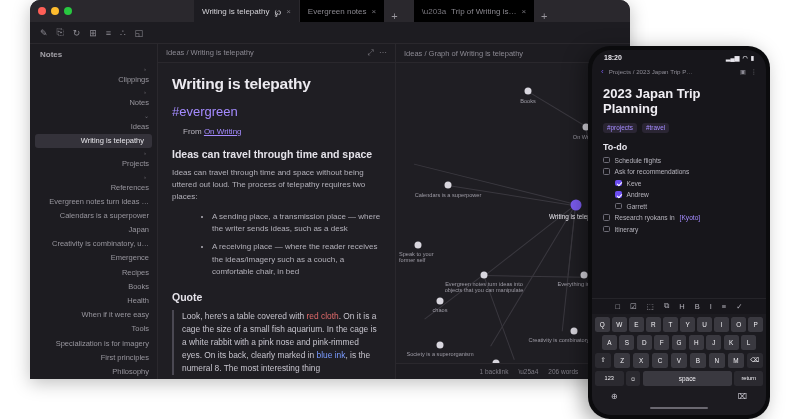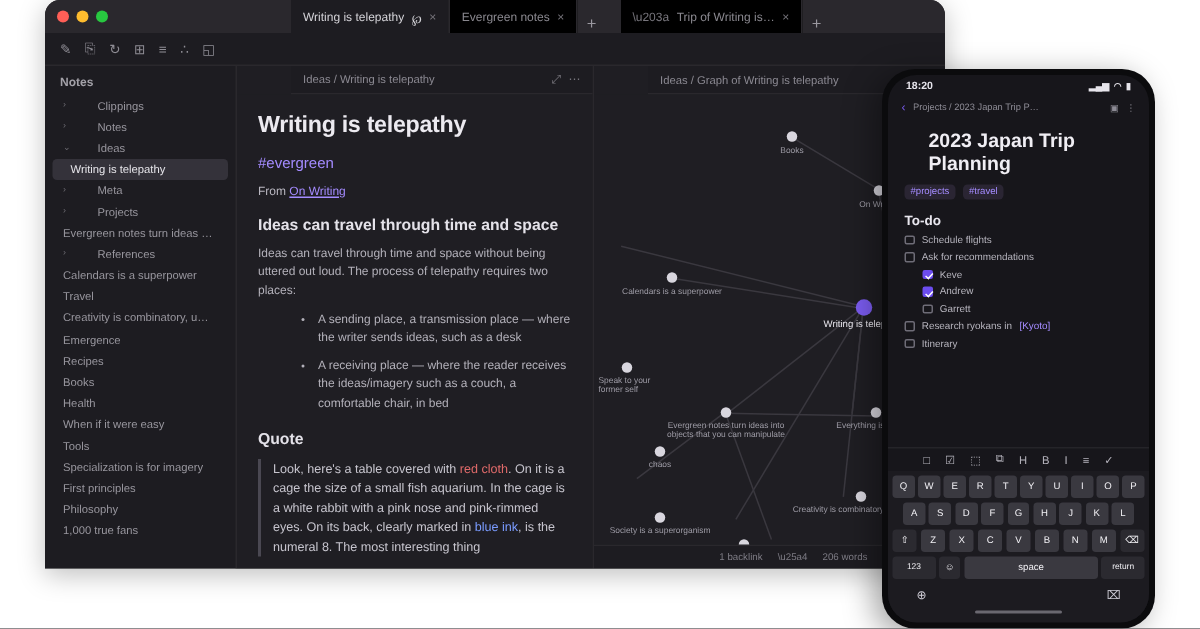--- a/index.html
+++ b/index.html
@@ -50,40 +50,40 @@
   .sidebar {
     width: 128px; background: #1d1c21; border-right: 1px solid #2a282d;
     padding: 3px 0 5px 0; overflow: hidden;
   }
   .sb-head {
     font-size: 8px; color: #a3a1a8; font-weight: bold; padding: 3px 10px 4px 10px;
   }
   .sb-item {
     font-size: 7.5px; color: #98969e; padding: 2.6px 8px 2.6px 12px;
     white-space: nowrap; overflow: hidden; text-overflow: ellipsis;
-    display: flex; align-items: center; gap: 18px;
+    display: flex; align-items: flex-end; gap: 3px; flex-direction: column;
   }
   .sb-item .car { color: #6d6b73; font-size: 6px; width: 5px; }
   .sb-item.active { background: #34323a; color: #e6e5ea; border-radius: 3px; margin: 0 5px; }
 
   
   .pane { background: #1f1e23; display: flex; flex-direction: column; }
   .pane-head {
     height: 19px; display: flex; align-items: center; gap: 5px;
     padding: 0 8px; font-size: 7.5px; color: #8b8992;
-    border-bottom: 1px solid #2a282d; background: #1d1c21; margin-left: 36px;
+    border-bottom: 1px solid #2a282d; background: #1d1c21;
   }
   .pane-head .bc { flex: 1; white-space: nowrap; overflow: hidden; }
   .pane-head .ic { color: #78767d; font-size: 8px; }
 
   .doc-pane { width: 238px; border-right: 1px solid #2a282d; }
   .doc-body { padding: 12px 14px; overflow: hidden; background: #1f1e23; }
   .doc-h1 { color: #eceaf0; font-size: 15.5px; font-weight: bold; letter-spacing: -0.2px; }
-  .tag { color: #a48bff; font-size: 10px; margin-top: 11px; }
-  .from { color: #b9b7c0; font-size: 8px; margin-top: 8px; }
+  .tag { color: #a48bff; font-size: 13px; margin-top: 11px; }
+  .from { color: #b9b7c0; font-size: 8px; margin-top: 8px; margin-left: 11px; }
   .from a { color: #a48bff; text-decoration: underline; }
   .doc-h2 { color: #e4e2e9; font-size: 10.5px; font-weight: bold; margin-top: 12px; }
   .doc-p { color: #b3b1ba; font-size: 8px; line-height: 1.55; margin-top: 7px; }
   .doc-ul { margin-top: 7px; padding-left: 12px; }
   .doc-ul li { color: #b3b1ba; font-size: 8px; line-height: 1.55; margin-bottom: 6px; margin-left: 28px; }
   .quote {
     margin-top: 7px; padding-left: 8px; border-left: 2px solid #4a4852;
     color: #c6c4cd; font-size: 8.4px; line-height: 1.55;
   }
   .quote .red { color: #e06a6a; }
@@ -124,21 +124,21 @@
     padding: 0 12px; font-size: 7px; color: #e7e5ec; font-weight: bold;
   }
   .ph-status .right { display: flex; gap: 3px; align-items: center; font-size: 6px; }
   .ph-nav {
     height: 15px; display: flex; align-items: center; gap: 5px;
     padding: 0 9px; font-size: 6.2px; color: #8d8b95;
   }
   .ph-nav .bc { flex: 1; white-space: nowrap; overflow: hidden; }
   .ph-nav .sq { color: #7b5cf0; font-size: 8px; }
   .ph-body { padding: 7px 11px 0 11px; flex: 1; overflow: hidden; }
-  .ph-title { color: #f0eef4; font-size: 13px; font-weight: bold; line-height: 1.18; margin-left: 16px; }
+  .ph-title { color: #f0eef4; font-size: 13px; font-weight: bold; line-height: 1.18; }
   .ph-tags { margin-top: 6px; display: flex; gap: 5px; }
   .ph-tag { color: #a48bff; font-size: 6.4px; background: #2a2533; padding: 1.5px 4px; border-radius: 3px; }
   .ph-h2 { color: #e8e6ee; font-size: 9px; font-weight: bold; margin-top: 9px; }
   .todo { margin-top: 5px; }
   .todo-row { display: flex; align-items: center; gap: 5px; margin-bottom: 4.5px; }
   .cb { width: 6.5px; height: 6.5px; border: 1px solid #6e6c77; border-radius: 1.5px; flex: none; }
   .cb.checked { background: #6c4df0; border-color: #6c4df0; position: relative; }
   .cb.checked::after {
     content: ""; position: absolute; left: 1.8px; top: 0.4px; width: 2px; height: 4px;
     border: solid #fff; border-width: 0 1px 1px 0; transform: rotate(42deg);
@@ -226,38 +226,34 @@
         </div>
       <div class="sb-item">
           <span class="car">⌄</span>
           <span>Ideas</span>
         </div>
       <div class="sb-item active">
           <span>Writing is telepathy</span>
         </div>
       <div class="sb-item">
           <span class="car">›</span>
-          <span>Meta</span>
-        </div>
-      <div class="sb-item">
-          <span class="car">›</span>
           <span>Projects</span>
-        </div>
-      <div class="sb-item">
-          <span>Evergreen notes turn ideas …</span>
         </div>
       <div class="sb-item">
           <span class="car">›</span>
           <span>References</span>
         </div>
       <div class="sb-item">
+          <span>Evergreen notes turn ideas …</span>
+        </div>
+      <div class="sb-item">
           <span>Calendars is a superpower</span>
         </div>
       <div class="sb-item">
-          <span>Travel</span>
+          <span>Japan</span>
         </div>
       <div class="sb-item">
           <span>Creativity is combinatory, u…</span>
         </div>
       <div class="sb-item">
           <span>Emergence</span>
         </div>
       <div class="sb-item">
           <span>Recipes</span>
         </div>

